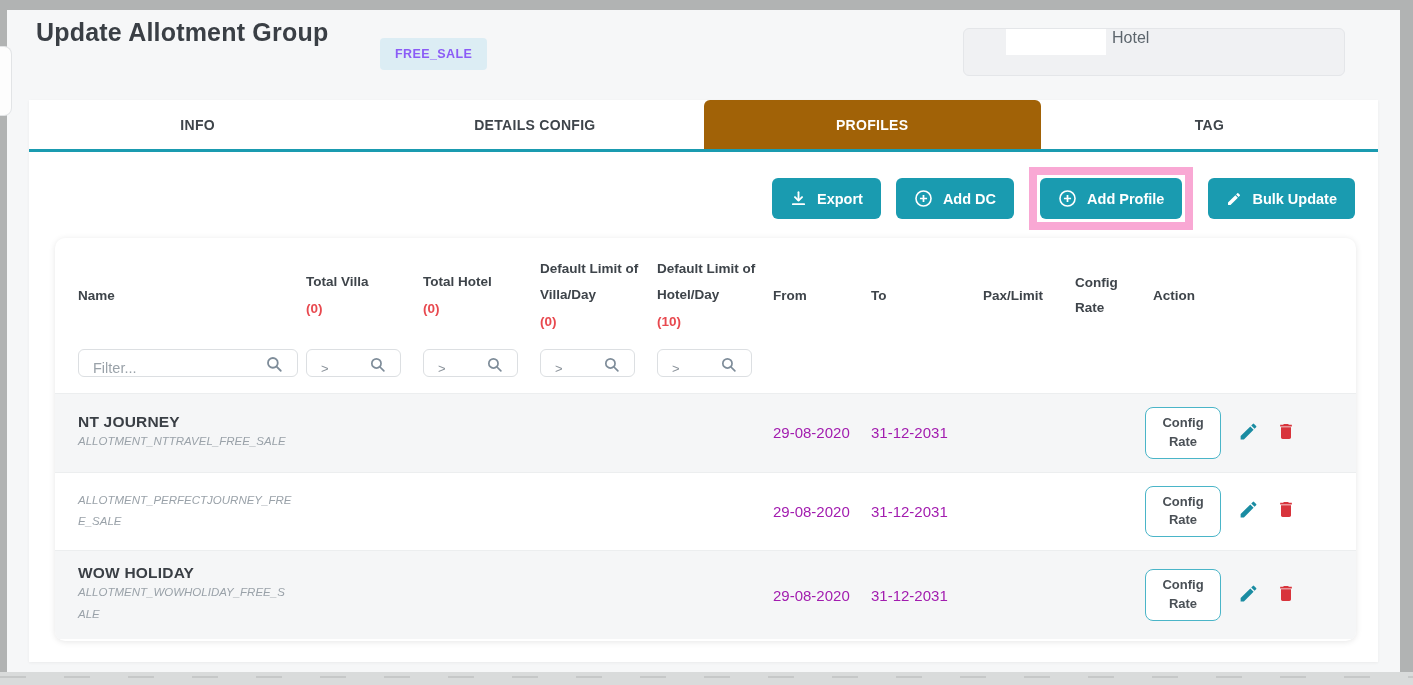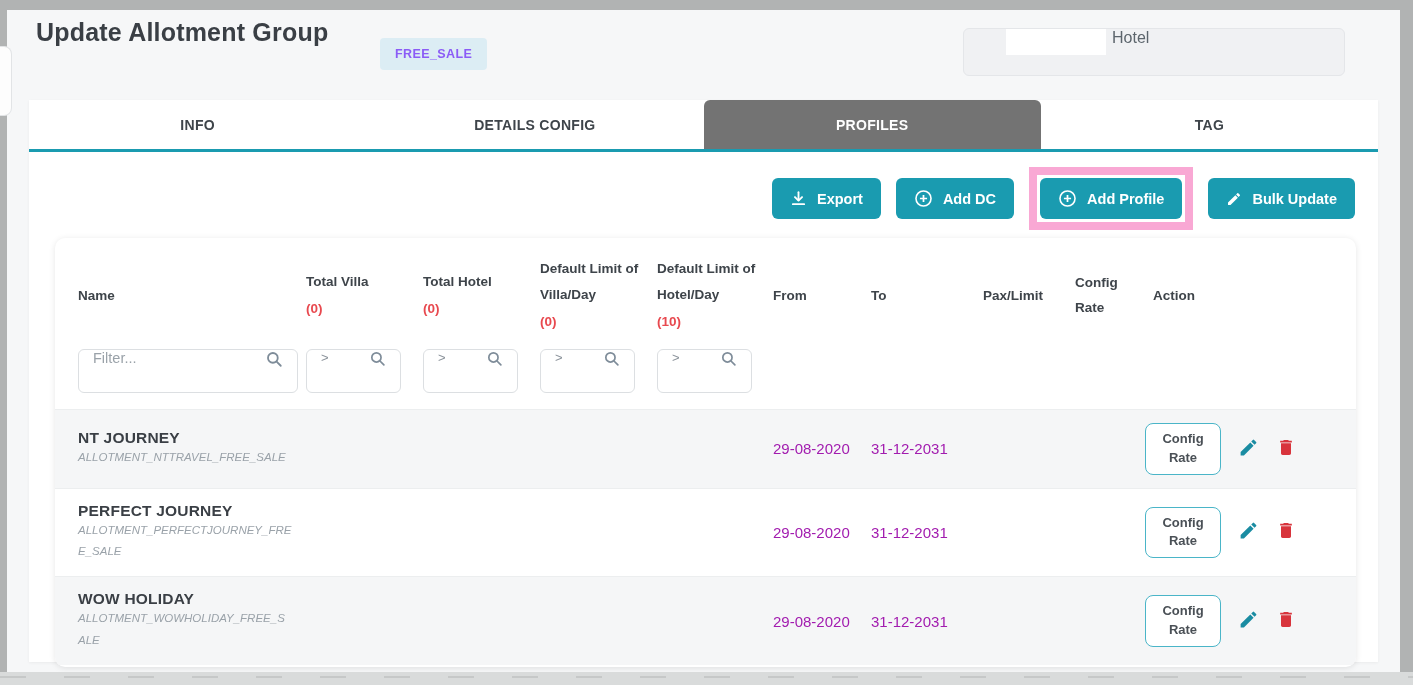--- a/index.html
+++ b/index.html
@@ -17,38 +17,38 @@
   .hotel-box { position:absolute; left:956px; top:18px; width:382px; height:48px; background:#f0f1f3; border:1px solid #e4e6e9; border-radius:6px; display:flex; padding-left:42px; }
   .redact { width:100px; height:26px; background:#ffffff; margin-right:6px; }
   .hotel-label { font-size:16px; color:#5c656c; }
 
   
   .card { position:absolute; left:22px; top:90px; width:1349px; height:562px; background:#ffffff; box-shadow:0 1px 3px rgba(0,0,0,.05); }
 
   
   .tabs { display:flex; height:52px; border-bottom:3px solid #1a9bb0; }
   .tab { flex:1; display:flex; align-items:center; justify-content:center; font-size:14px; font-weight:bold; color:#3e444a; letter-spacing:.3px; cursor:pointer; }
-  .tab.active { background:#737373; color:#ffffff; border-radius:6px 6px 0 0; }
+  .tab.active { background:#a16207; color:#ffffff; border-radius:6px 6px 0 0; }
 
   
   .toolbar { display:flex; justify-content:flex-end; align-items:center; gap:15px; padding:21px 23px 0 0; height:72px; }
   .btn { display:flex; align-items:center; gap:10px; background:#1a9bb0; color:#fff; border:none; border-radius:6px; font-family:"Liberation Sans",sans-serif; font-size:14.5px; font-weight:bold; padding:0 18px; height:41px; cursor:pointer; }
   .btn svg { display:block; }
   .annotation-box { border:8px solid #f9a8d4; padding:3px; background:#fff; }
 
   
   .table-card { margin:14px 22px 0 26px; background:#fff; border-radius:10px; box-shadow:0 1px 6px rgba(0,0,0,.10); overflow:hidden; padding-bottom:2px; }
   .tgrid { display:grid; grid-template-columns:228px 117px 117px 117px 116px 98px 112px 92px 78px 1fr; padding-left:23px; padding-right:10px; align-items:center; }
 
   .thead { padding-top:18px; padding-bottom:14px; min-height:110px; align-items:center; }
   .th { font-size:13.5px; font-weight:bold; color:#3e444a; line-height:1.9; padding-right:14px; }
   .th .count { display:block; color:#e8494f; margin-top:2px; }
 
   .filter-row { padding-bottom:16px; }
-  .filter-input, .num-filter { height:44px; border:1px solid #dcdfe2; border-radius:6px; background:#fff; display:flex; align-items:flex-start; justify-content:space-between; padding:0 14px; color:#9aa2a9; }
+  .filter-input, .num-filter { height:28px; border:1px solid #dcdfe2; border-radius:6px; background:#fff; display:flex; align-items:flex-end; justify-content:space-between; padding:0 14px; color:#9aa2a9; }
   .filter-input { width:220px; font-size:14.5px; }
   .num-filter { width:95px; font-size:13px; color:#8a929a; }
   .filter-row svg { flex:none; }
 
   .row { border-top:1px solid #eceeef; min-height:76px; padding-top:13px; padding-bottom:13px; align-items:center; }
   .row:nth-child(odd) { background:#f5f6f7; }
   .row-name { font-size:15.5px; font-weight:bold; color:#3a3f45; letter-spacing:.2px; }
   .row-code { font-size:11.5px; font-style:italic; color:#9aa2a9; line-height:1.9; word-break:break-all; max-width:238px; padding-right:14px; }
   .cell-date { font-size:15px; color:#a21caf; }
   .cell-actions { display:flex; align-items:center; gap:17px; margin-left:70px; grid-column:9 / 11; }
@@ -216,21 +216,20 @@
             <button class="icon-btn">
                 <span><svg width="20" height="21" viewBox="0 0 24 24" fill="#d8343c">
                     <path d="M6 19c0 1.1.9 2 2 2h8c1.1 0 2-.9 2-2V7H6v12zM19 4h-3.5l-1-1h-5l-1 1H5v2h14V4z"></path>
                   </svg></span>
               </button>
           </div>
         </div>
 
         <div class="tgrid row">
           <div>
-            <div class="row-name">PERFECT JOURNEY</div>
             <div class="row-code">ALLOTMENT_PERFECTJOURNEY_FREE_SALE</div>
           </div>
           <div></div>
             <div></div>
             <div></div>
             <div></div>
           <div class="cell-date">29-08-2020</div>
           <div class="cell-date">31-12-2031</div>
           <div></div>
           <div class="cell-actions">

